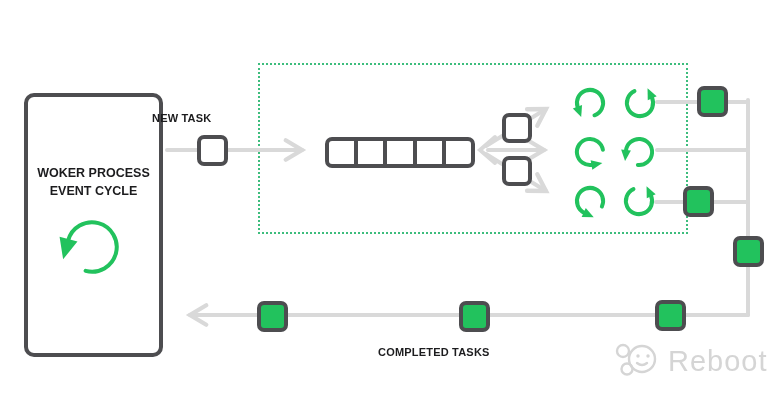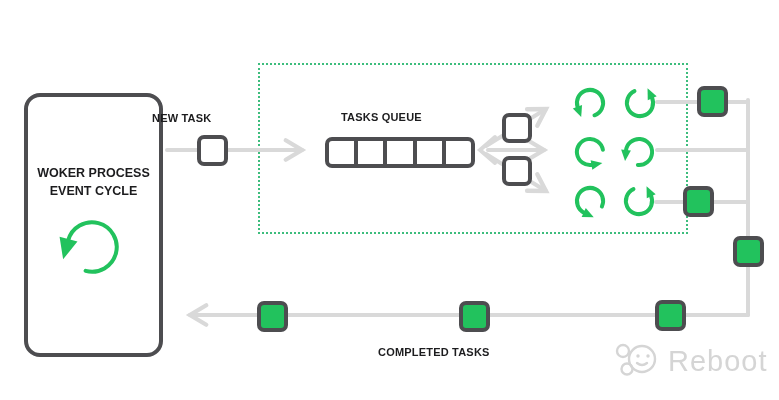--- a/index.html
+++ b/index.html
@@ -19,21 +19,21 @@
   .pool-border{
     position:absolute;left:258px;top:63px;width:430px;height:171px;
     border:2px dotted var(--dot-green);z-index:0;
   }
   .title{
     position:absolute;left:280px;top:24px;width:400px;text-align:center;
     font-size:23px;font-weight:700;letter-spacing:0.5px;color:var(--text);z-index:3;
   }
   .worker-box{
     position:absolute;left:24px;top:93px;width:139px;height:264px;
-    background:#ffffff;border:4px solid var(--dark);border-radius:16px;z-index:2;
+    background:#ffffff;border:4px solid var(--dark);border-radius:10px;z-index:2;
   }
   .worker-text{
     position:absolute;left:0;top:68px;width:100%;text-align:center;
     font-size:12.5px;font-weight:700;line-height:1.4;color:var(--text);
   }
   .lbl{
     position:absolute;font-size:11px;font-weight:700;letter-spacing:0.2px;
     color:var(--text);text-align:left;white-space:nowrap;z-index:3;
   }
   .lbl-new-task{left:152px;top:112px;width:120px;}
@@ -102,21 +102,20 @@
       <div>EVENT CYCLE</div>
     </div>
   </div>
   <svg class="cyc" style="left:58px;top:213px;transform:rotate(195deg)" width="68" height="68" viewBox="0 0 44 44">
     <use href="#cycG"></use>
   </svg>
 
   <div class="lbl lbl-new-task">NEW TASK</div>
   <div class="sq sq-white" style="left:197px;top:135px;width:31px;height:31px"></div>
 
-  <div class="lbl lbl-tasks-queue">TASKS QUEUE</div>
   <div class="queue">
       <div class="qcell"></div>
       <div class="qcell"></div>
       <div class="qcell"></div>
       <div class="qcell"></div>
       <div class="qcell"></div>
     </div>
 
   <div class="sq sq-white" style="left:502px;top:113px;width:30px;height:30px"></div>
   <div class="sq sq-white" style="left:502px;top:156px;width:30px;height:30px"></div>

